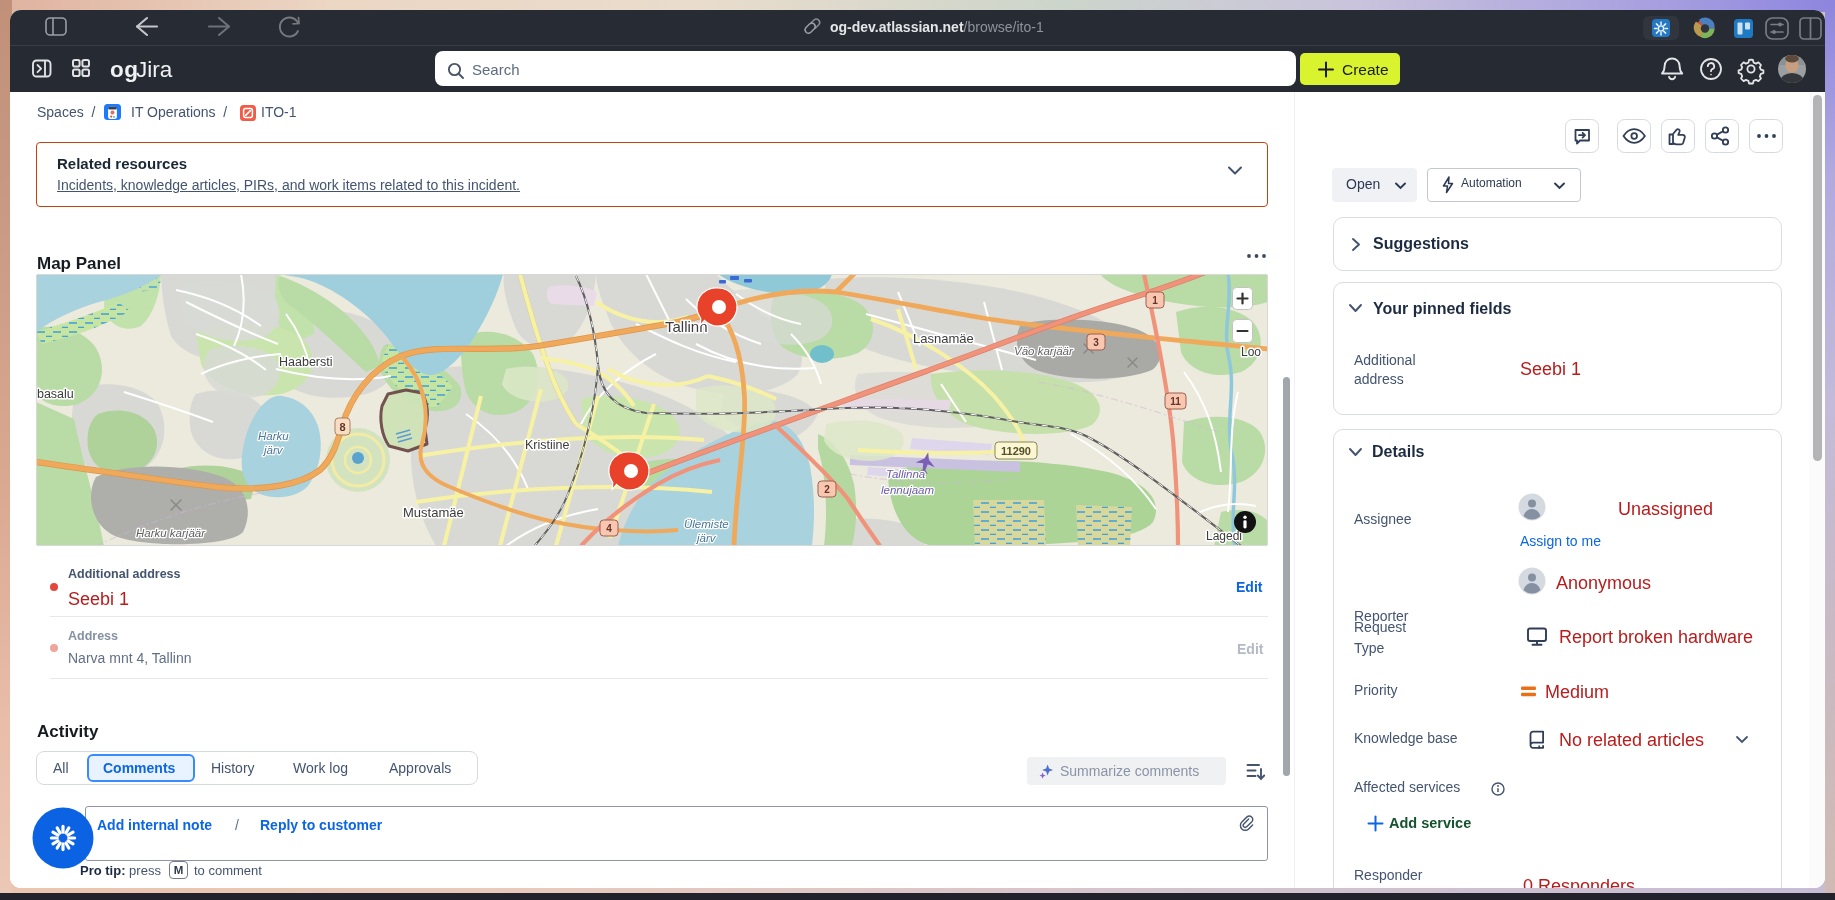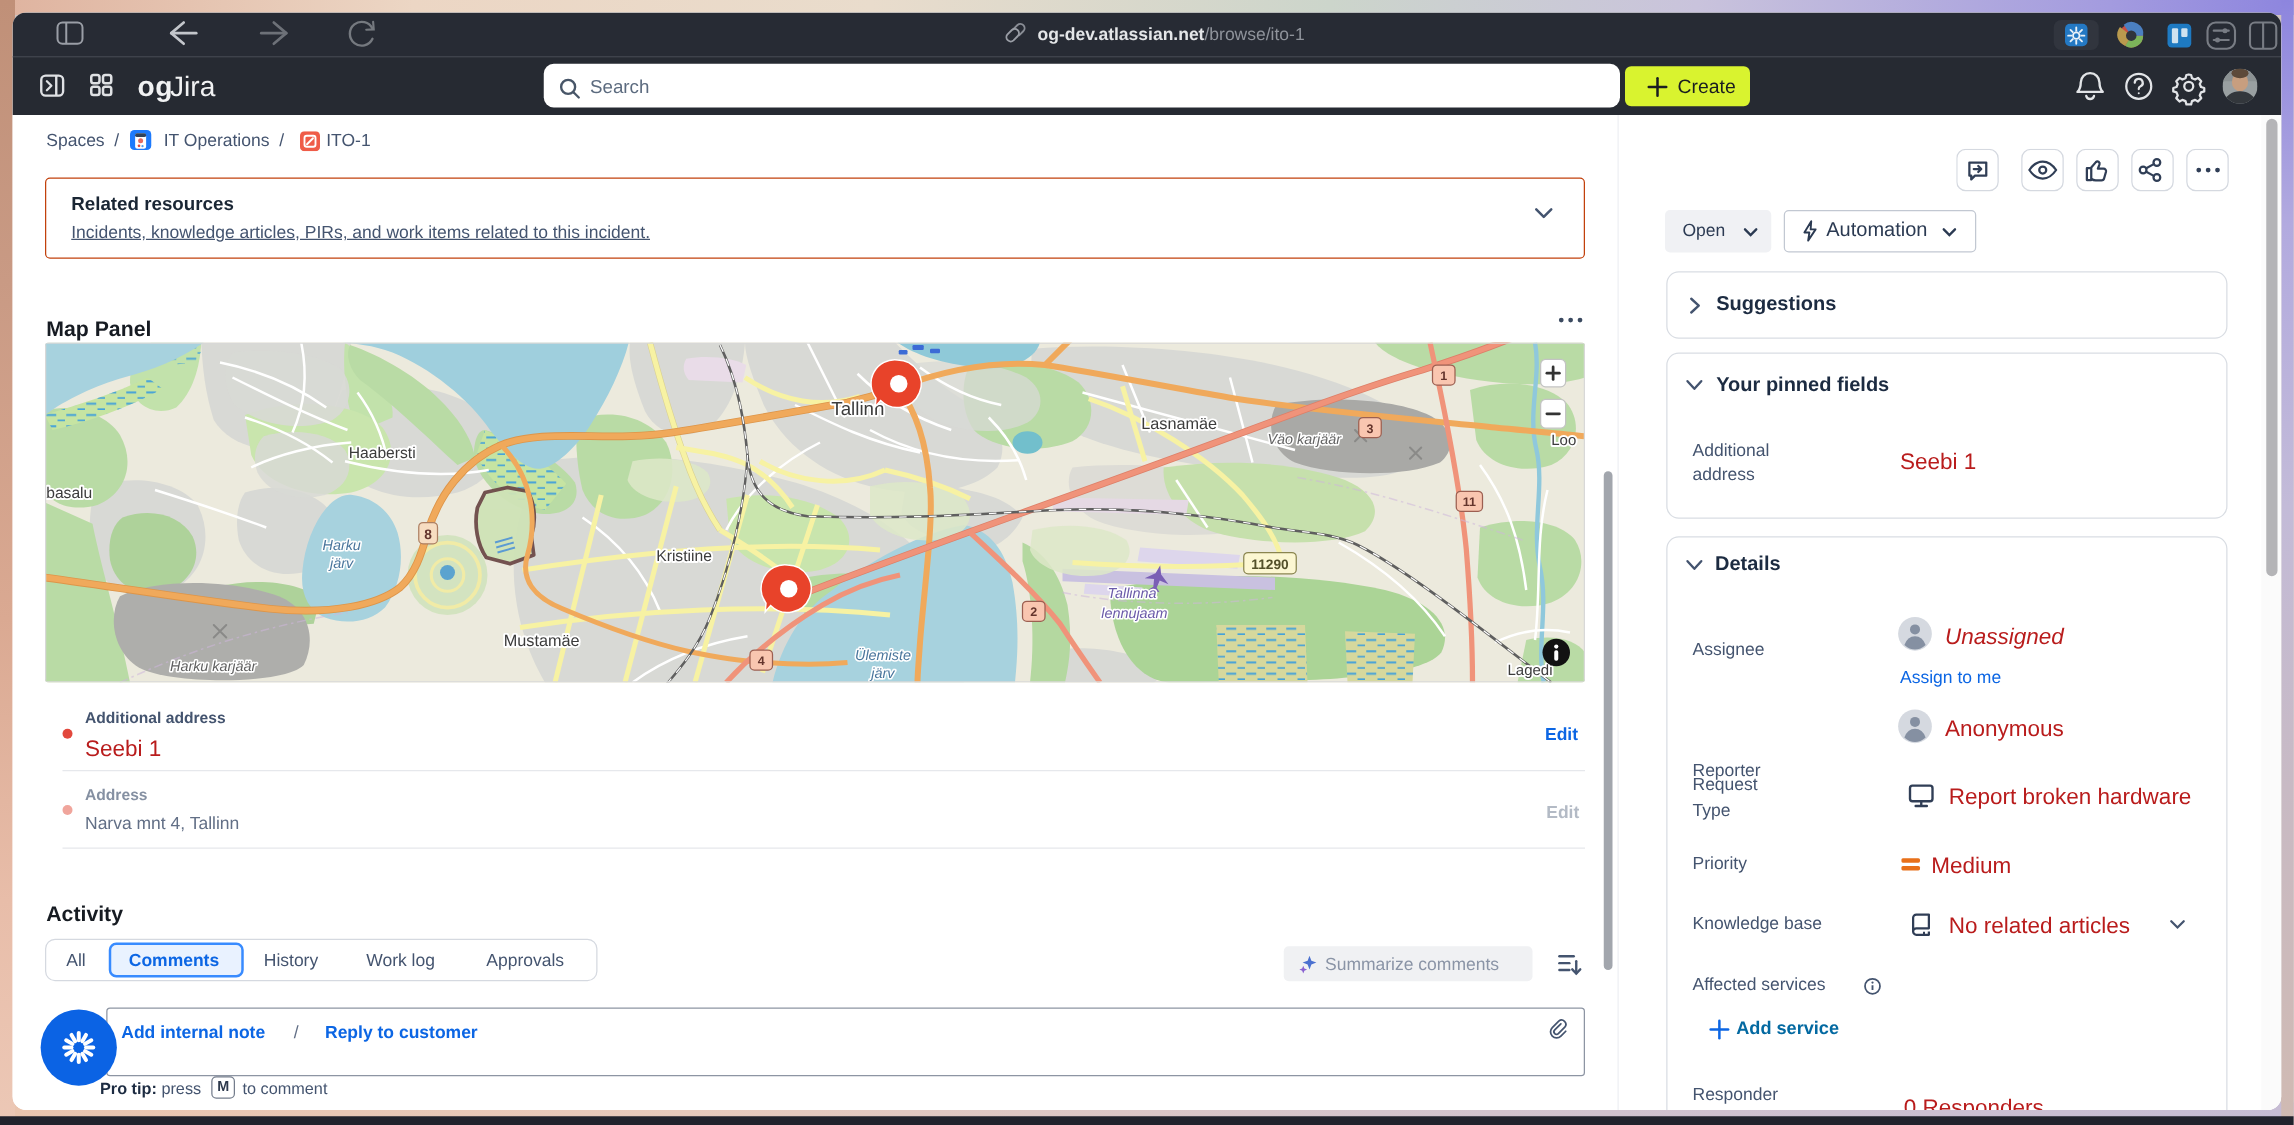--- a/index.html
+++ b/index.html
@@ -560,21 +560,21 @@
     </svg>
     <div class="abs" style="left:1322px;top:76px;width:85px;height:34px;background:#f0f1f4;border-radius:4px;"></div>
     <div class="abs" style="left:1336px;top:84px;font-size:14px;font-weight:normal;color:#2b3a52;">Open</div>
     <svg class="abs" style="left:1384px;top:90px" width="13" height="9">
         <path d="M2 1.5 l4.5 4.5 l4.5 -4.5" fill="none" stroke="#2b3a52" stroke-width="1.9" stroke-linecap="round"></path>
       </svg>
     <div class="abs" style="left:1417px;top:76px;width:154px;height:34px;border:1px solid #c2c8d2;border-radius:4px;"></div>
     <svg class="abs" style="left:1431px;top:84px" width="14" height="18">
         <path d="M8 1 L2.5 10 h4 L5.5 16.5 L11.5 7.5 h-4 z" fill="none" stroke="#2b3a52" stroke-width="1.5" stroke-linejoin="round"></path>
       </svg>
-    <div class="abs" style="left:1451px;top:84px;font-size:16px;color:#2b3a52;">Automation</div>
+    <div class="abs" style="left:1451px;top:84px;font-size:12px;color:#2b3a52;">Automation</div>
     <svg class="abs" style="left:1543px;top:90px" width="13" height="9">
         <path d="M2 1.5 l4.5 4.5 l4.5 -4.5" fill="none" stroke="#2b3a52" stroke-width="1.9" stroke-linecap="round"></path>
       </svg>
     <div class="card" style="left:1323px;top:125px;width:449px;height:54px;"></div>
     <svg class="abs" style="left:1341px;top:145px" width="10" height="15">
         <path d="M2 2 l6 5.5 l-6 5.5" fill="none" stroke="#44546f" stroke-width="1.9" stroke-linecap="round" stroke-linejoin="round"></path>
       </svg>
     <div class="abs" style="left:1363px;top:143px;font-size:16px;font-weight:bold;color:#1c2b41;">Suggestions</div>
     <div class="card" style="left:1323px;top:190px;width:449px;height:133px;"></div>
     <svg class="abs" style="left:1338px;top:211px" width="15" height="10">
@@ -587,21 +587,21 @@
     <svg class="abs" style="left:1338px;top:355px" width="15" height="10">
         <path d="M2 2 l5.5 6 l5.5 -6" fill="none" stroke="#44546f" stroke-width="1.9" stroke-linecap="round" stroke-linejoin="round"></path>
       </svg>
     <div class="abs" style="left:1362px;top:351px;font-size:16px;font-weight:bold;color:#1c2b41;">Details</div>
     <div class="abs lbl" style="left:1344px;top:419px;">Assignee</div>
     <svg class="abs" style="left:1508px;top:401px" width="28" height="28">
       <circle cx="14" cy="14" r="13.5" fill="#d5d9e0"></circle>
       <circle cx="14" cy="10.5" r="4" fill="#8590a2"></circle>
       <path d="M5.5 23 q2.5 -7 8.5 -7 q6 0 8.5 7 q-4 3.6 -8.5 3.6 q-4.5 0 -8.5 -3.6 z" fill="#8590a2"></path>
     </svg>
-    <div class="abs val" style="left:1546px;top:407px;font-style:italic;">Unassigned</div>
+    <div class="abs val" style="left:1608px;top:407px;">Unassigned</div>
     <div class="abs blue" style="left:1510px;top:441px;font-size:14px;">Assign to me</div>
     <div class="abs lbl" style="left:1344px;top:480px;margin-top:36px;">Reporter</div>
     <svg class="abs" style="left:1508px;top:475px" width="28" height="28">
       <circle cx="14" cy="14" r="13.5" fill="#d5d9e0"></circle>
       <circle cx="14" cy="10.5" r="4" fill="#8590a2"></circle>
       <path d="M5.5 23 q2.5 -7 8.5 -7 q6 0 8.5 7 q-4 3.6 -8.5 3.6 q-4.5 0 -8.5 -3.6 z" fill="#8590a2"></path>
     </svg>
     <div class="abs val" style="left:1546px;top:481px;">Anonymous</div>
     <div class="abs lbl" style="left:1344px;top:525px;width:80px;line-height:21px;">Request Type</div>
     <svg class="abs" style="left:1516px;top:534px" width="22" height="21" viewBox="0 0 22 21">
@@ -630,21 +630,21 @@
       <circle cx="7" cy="7" r="6" fill="none" stroke="#44546f" stroke-width="1.4"></circle>
       <line x1="7" y1="6.2" x2="7" y2="10" stroke="#44546f" stroke-width="1.5"></line>
       <circle cx="7" cy="4" r="0.9" fill="#44546f"></circle>
     </svg>
     <svg class="abs" style="left:1357px;top:723px" width="17" height="17">
         <g stroke="#0c66e4" stroke-width="2" stroke-linecap="round">
           <line x1="8.5" y1="1.5" x2="8.5" y2="15.5"></line>
           <line x1="1.5" y1="8.5" x2="15.5" y2="8.5"></line>
         </g>
       </svg>
-    <div class="abs" style="left:1379px;top:723px;font-size:14.5px;font-weight:bold;color:#0369a1;">Add service</div>
+    <div class="abs" style="left:1379px;top:723px;font-size:14.5px;font-weight:bold;color:#14532d;">Add service</div>
     <div class="abs lbl" style="left:1344px;top:775px;">Responder</div>
     <div class="abs val" style="left:1513px;top:784px;">0 Responders</div>
 
     <div class="abs" style="left:1273px;top:285px;width:7px;height:399px;background:#a2a6ad;border-radius:4px;"></div>
     <div class="abs" style="left:1284px;top:0px;width:1px;height:796px;background:#eef0f3;"></div>
 
     <div class="abs" style="left:1799px;top:0px;width:16px;height:796px;background:#fbfbfb;"></div>
     <div class="abs" style="left:1803px;top:3px;width:9px;height:366px;background:#b4b4b7;border-radius:5px;"></div>
   </div>
 </div>

